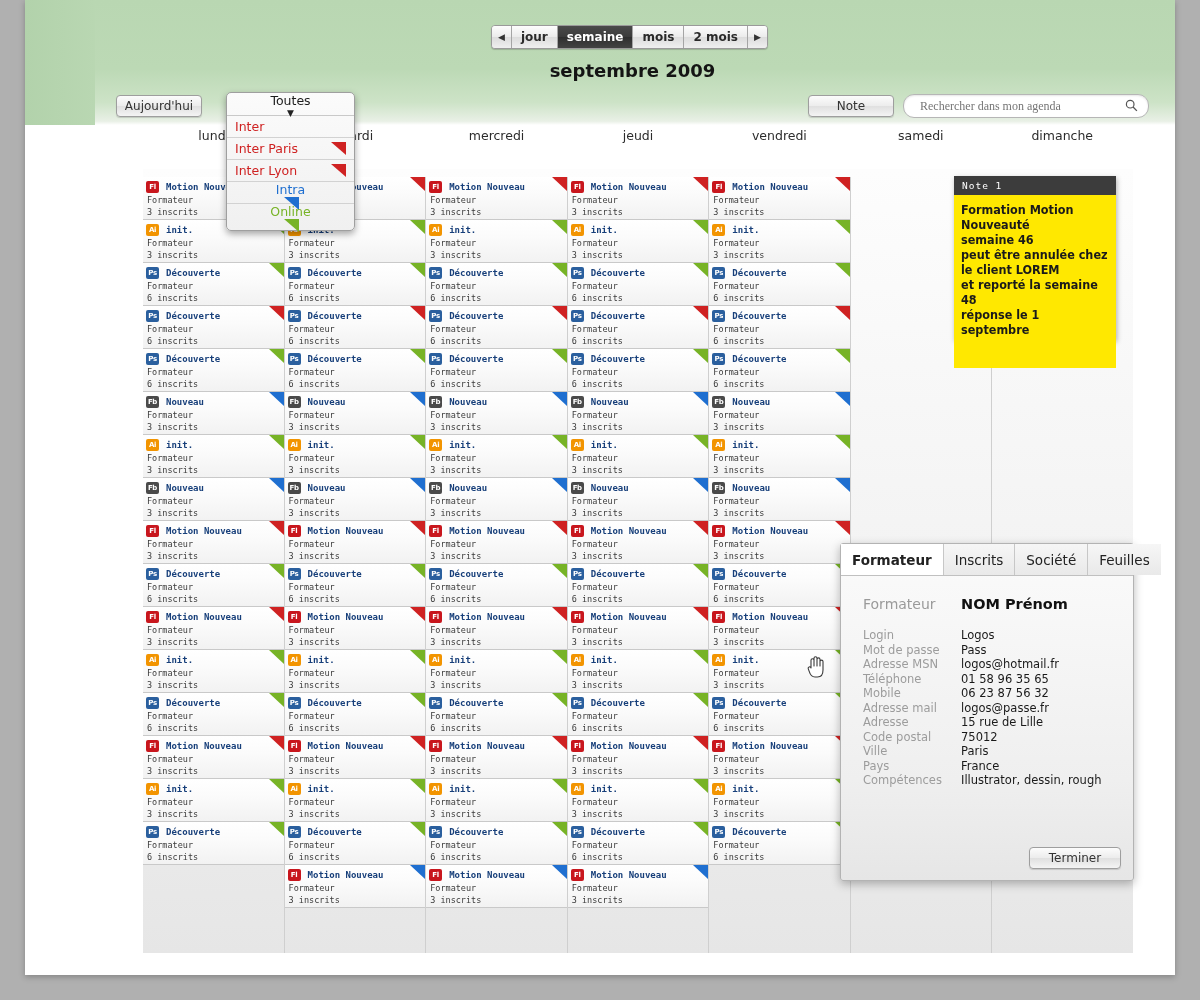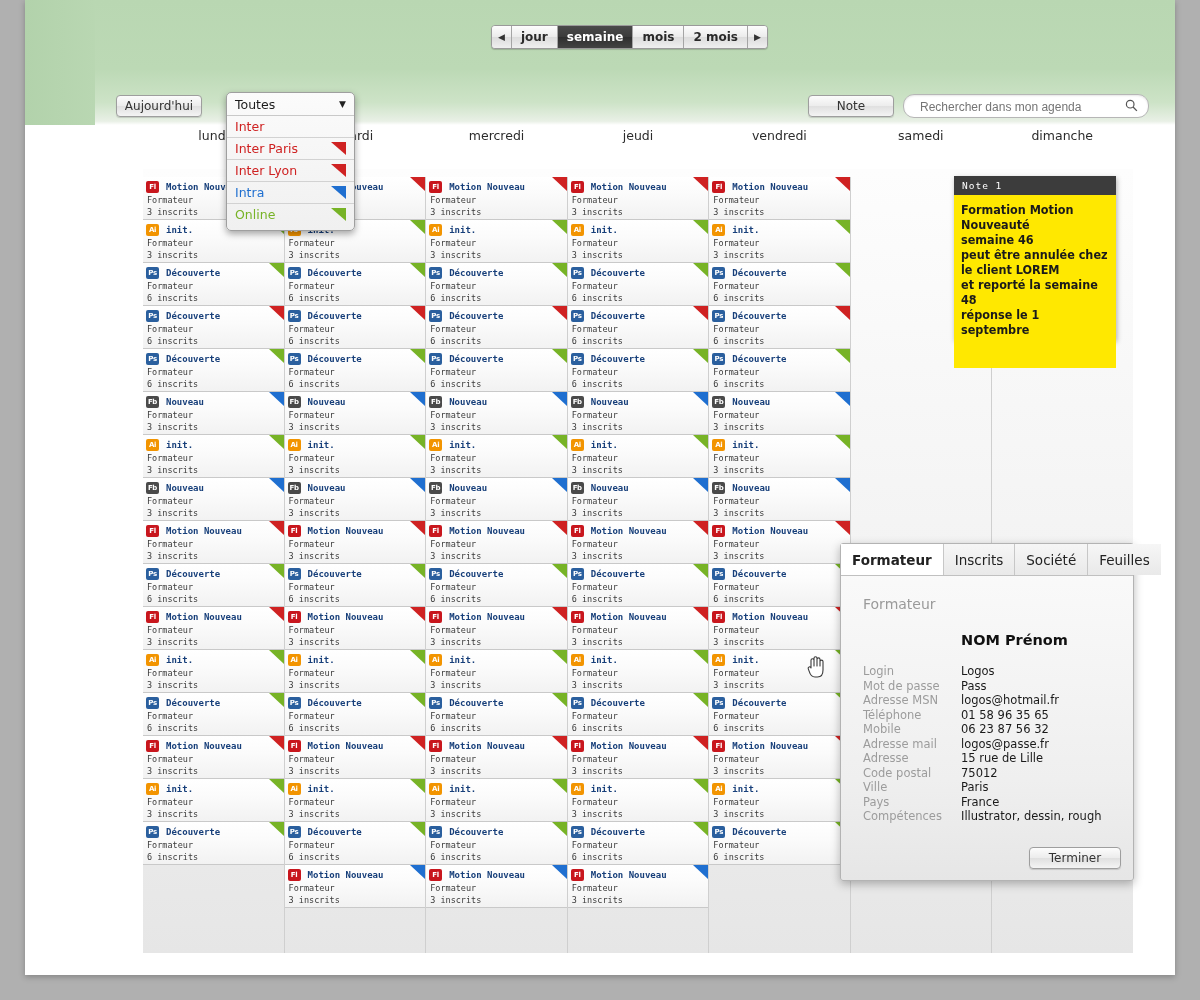--- a/index.html
+++ b/index.html
@@ -69,57 +69,57 @@
   .btn-note{position:absolute;left:783px;top:95px;width:84px;height:20px;}
 
   .searchbox{
     position:absolute;left:878px;top:94px;width:244px;height:22px;
     border:1px solid #b6b6b6;border-radius:11px;background:#fff;
     box-shadow:inset 0 1px 2px rgba(0,0,0,.10);
   }
   .searchbox input{
     position:absolute;left:14px;top:2px;width:195px;height:17px;
     border:0;outline:0;background:transparent;font-size:12px;color:#6a6a6a;
-    font-family:Liberation Sans, sans-serif;
+    font-family:Liberation Serif, serif;
   }
   .searchbox .mag{
     position:absolute;right:10px;top:4px;width:13px;height:13px;
   }
 
   
   .filterdd{
     position:absolute;left:201px;top:92px;width:127px;
     background:linear-gradient(180deg,#fbfbfb 0%,#f0f0f0 100%);
     border:1px solid #9f9f9f;border-radius:5px;
     box-shadow:0 3px 7px rgba(0,0,0,.35);
     z-index:60;padding-bottom:5px;
   }
   .dd-head{
     height:22px;display:flex;align-items:center;
     padding:0 8px;font-size:12.5px;color:#1c1c1c;
-    border-bottom:1px solid #c9c9c9;position:relative;
+    border-bottom:1px solid #c9c9c9;position:relative;flex-direction:column;
   }
   .dd-head .cap{flex:1;}
   .dd-head .tri{font-size:9px;color:#222;}
   .dd-item{
     height:21px;display:flex;align-items:center;position:relative;
     padding:0 8px;font-size:12.5px;
     border-bottom:1px solid #d2d2d2;
     cursor:default;
   }
-  .dd-item:last-child{border-bottom:none;}
+  .dd-item:last-child{border-bottom:none;flex-direction:column;}
   .dd-item .lbl{flex:1;}
   .dd-item .swatch{width:17px;height:13px;position:relative;}
   .dd-item .swatch i{
     position:absolute;right:0;top:0;width:0;height:0;
     border-top:13px solid currentColor;border-left:15px solid transparent;
     display:block;
   }
   .c-red{color:#cf2222;}
-  .c-blue{color:#1f6fd0;}
+  .c-blue{color:#1f6fd0;flex-direction:column;}
   .c-green{color:#77b326;}
 
   
   .cal{
     position:absolute;left:118px;top:128px;width:990px;height:825px;
   }
   .daynames{
     position:absolute;left:0;top:0;width:990px;height:25px;
     display:flex;
   }
@@ -219,21 +219,21 @@
     background:linear-gradient(180deg,#f6f6f6 0%,#e9e9e9 100%);
     cursor:default;
   }
   .ptab.sel{font-weight:bold;background:#ffffff;}
   .ptab:last-child{border-right:none;}
   .pbody{padding:20px 0 0 0;position:relative;height:305px;box-sizing:border-box;}
   .ptitle{
     display:flex;padding-left:22px;margin-bottom:16px;
   }
   .ptitle .k{width:98px;font-size:14px;color:#9a9a9a;}
-  .ptitle .v{font-size:14.5px;font-weight:bold;color:#111;margin-top:36px;}
+  .ptitle .v{font-size:14.5px;font-weight:bold;color:#111;}
   .frow{display:flex;padding-left:22px;line-height:14.5px;}
   .frow .k{width:98px;font-size:11.5px;color:#9c9c9c;}
   .frow .v{font-size:11.5px;color:#1a1a1a;}
   .btn-fin{
     position:absolute;right:12px;bottom:12px;width:90px;height:20px;text-align:center;
   }
 
   
   .cursor{position:absolute;left:780px;top:655px;z-index:70;pointer-events:none;}
 </style>
@@ -246,20 +246,21 @@
 
   <div class="viewsw">
     <div class="arrow">◀</div>
     <div>jour</div>
     <div class="active">semaine</div>
     <div>mois</div>
     <div>2 mois</div>
     <div class="arrow">▶</div>
   </div>
 
+  <div class="monthlabel">septembre 2009</div>
 
   <div class="btn btn-today">Aujourd'hui</div>
   <div class="btn btn-note">Note</div>
 
   <div class="searchbox">
     <input placeholder="Rechercher dans mon agenda" style="">
     <svg class="mag" viewBox="0 0 14 14">
       <circle cx="5.6" cy="5.6" r="4.1" fill="none" stroke="#555" stroke-width="1.3"></circle>
       <line x1="8.7" y1="8.7" x2="12.8" y2="12.8" stroke="#555" stroke-width="1.4"></line>
     </svg>

